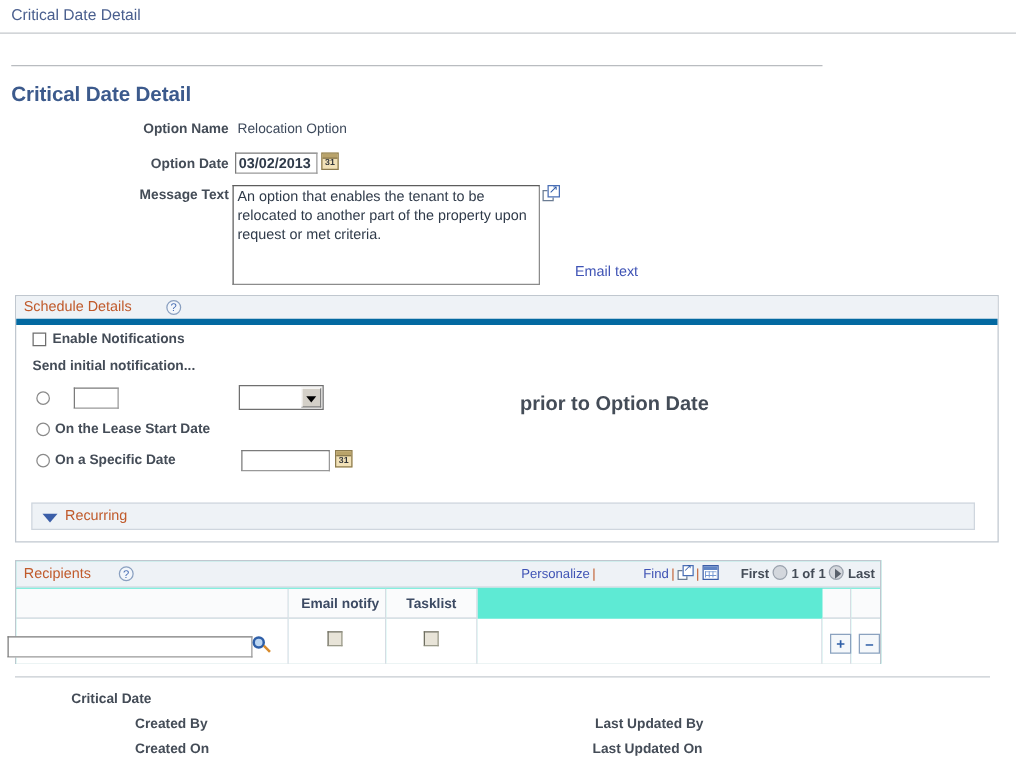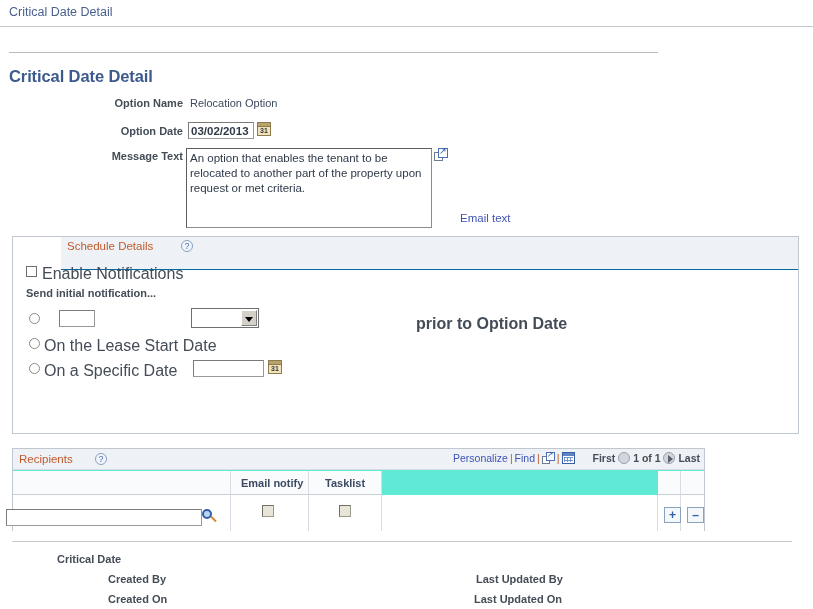--- a/index.html
+++ b/index.html
@@ -124,24 +124,23 @@
   }
 
   
   .groupbox {
     position: absolute;
     border: 1px solid #c0c7cf;
     background: #ffffff;
   }
   #schedule-box { left: 12px; top: 236px; width: 787px; height: 198px; }
   .group-header {
-    position: absolute; left: 0; top: 0; right: 0; height: 33px;
+    position: absolute; left: 0; top: 0; right: 0; height: 23px;
     background: #eef2f6;
-    border-bottom: 1px solid #0369a1;
-    margin-left: 48px;
+    border-bottom: 5px solid #0369a1;
   }
   .group-header .gtitle {
     position: absolute; left: 6px; top: 3px;
     font-size: 11.5px; color: #c05a2b;
   }
   .help-icon {
     position: absolute; width: 12px; height: 12px;
     border-radius: 50%;
     border: 1px solid #8aa0c0;
     background: #f2f6fb;
@@ -154,21 +153,21 @@
   #schedule-help { left: 120px; top: 3px; }
   #recipients-help { left: 82px; top: 4px; }
 
   
   .chk {
     position: absolute; width: 11px; height: 11px;
     border: 1px solid #6e6e6e; background: #ffffff; cursor: pointer;
   }
   #enable-notif-chk { left: 26px; top: 266px; }
   .chk-lbl {
-    position: absolute; font-size: 16px; font-weight: normal; color: #444c57;
+    position: absolute; font-size: 11px; font-weight: bold; color: #444c57;
   }
   #enable-notif-lbl { left: 42px; top: 265px; }
 
   .plaintext-bold {
     position: absolute; font-size: 11px; font-weight: bold; color: #444c57; text-align: right;
   }
   #send-initial-lbl { left: 26px; top: 287px; }
 
   
   .radio {
@@ -235,21 +234,21 @@
   }
   #recipients-header .gtitle {
     position: absolute; left: 6px; top: 4px;
     font-size: 11.5px; color: #c05a2b;
   }
   .grid-nav {
     position: absolute; right: 4px; top: 3px; height: 16px;
     font-size: 10.5px; color: #3f53b5;
     white-space: nowrap;
   }
-  .grid-nav a { color: #3f53b5; text-decoration: none; cursor: pointer; }
+  .grid-nav a { color: #3f53b5; text-decoration: none; cursor: pointer; margin-left: 36px; }
   .grid-nav .sep { color: #c05a2b; margin: 0 2px; }
   .grid-nav .pager { color: #444c57; font-weight: bold; margin-left: 18px; }
   .mini-icon {
     display: inline-block; position: relative;
     width: 13px; height: 12px; vertical-align: -2px;
   }
   .mini-icon .b {
     position: absolute; left: 0; bottom: 0; width: 8px; height: 8px;
     border: 1px solid #6b7c93; background: #ffffff;
   }
@@ -414,20 +413,24 @@
   <div class="radio" id="radio-lease"></div>
   <div class="chk-lbl" id="radio-lease-lbl">On the Lease Start Date</div>
 
   <div class="radio" id="radio-specific"></div>
   <div class="chk-lbl" id="radio-specific-lbl">On a Specific Date</div>
   <input class="txtinput" id="specific-date-input" type="text" value="" style="">
   <div class="cal-icon" id="specific-date-cal">
     <span>31</span>
   </div>
 
+  <div id="recurring-bar">
+    <div class="tri"></div>
+    <div class="rtitle">Recurring</div>
+  </div>
 
   <div id="recipients-grid">
     <div id="recipients-header">
       <div class="gtitle">Recipients</div>
       <div class="help-icon" id="recipients-help">
         <span>?</span>
       </div>
       <div class="grid-nav">
         <a>Personalize</a><span class="sep">|</span><a>Find</a><span class="sep">|</span><span class="mini-icon"><span class="b"></span><span class="f"></span></span><span class="sep">|</span><span class="grid-icon"></span><span class="pager"><span>First</span> <span class="nav-arrow left"></span> <span>1 of 1</span> <span class="nav-arrow right"></span> <span>Last</span></span>
       </div>

